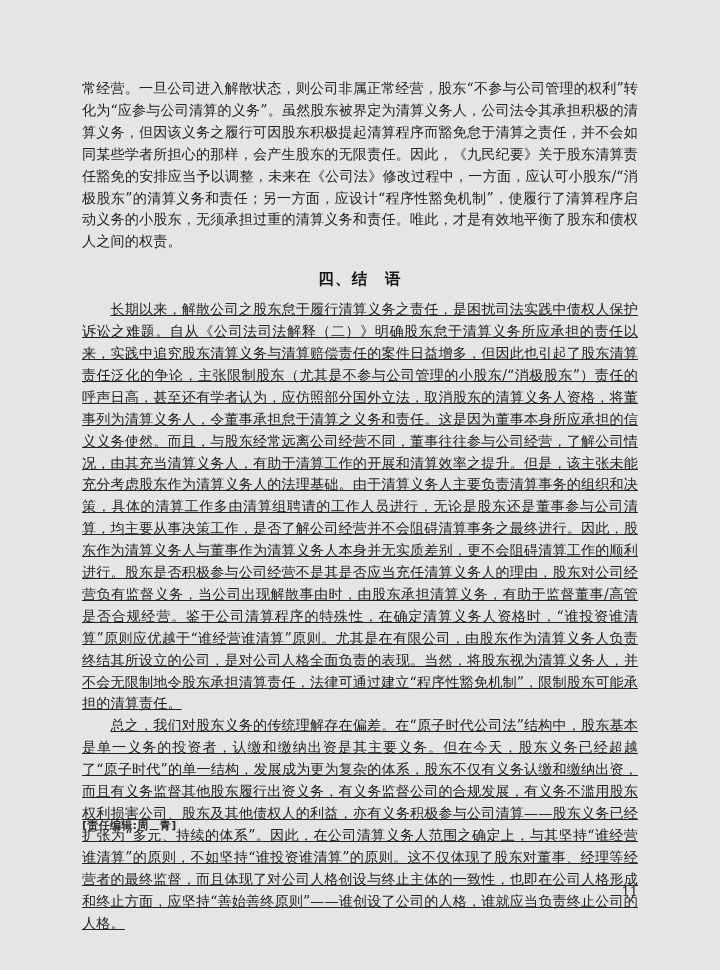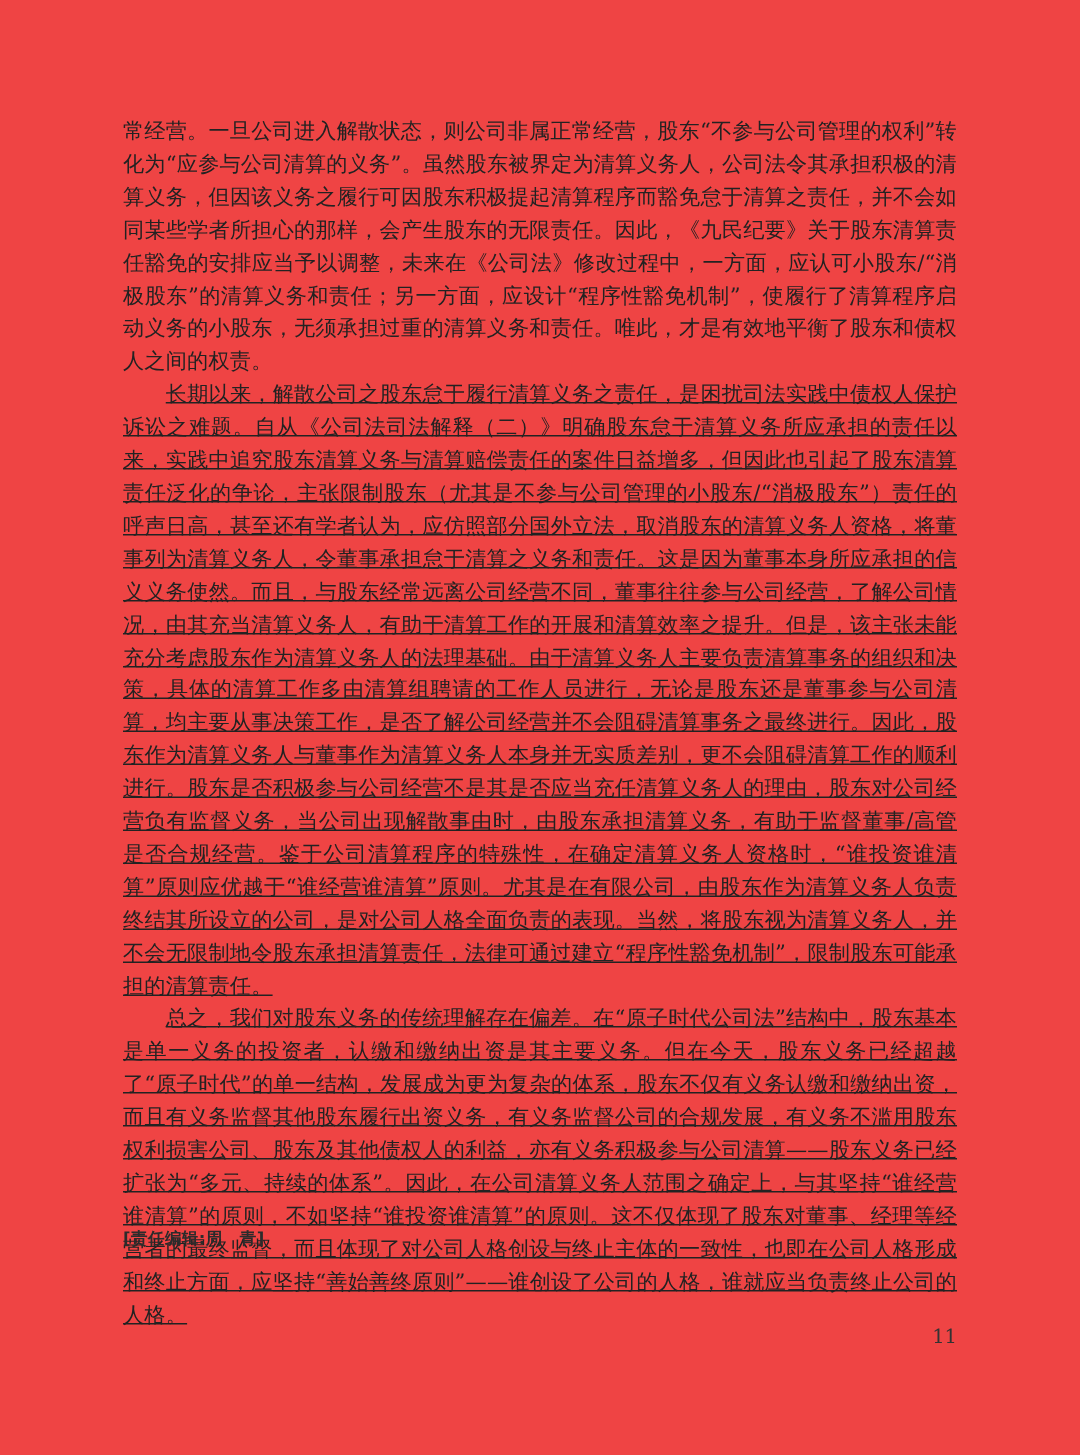--- a/index.html
+++ b/index.html
@@ -15,21 +15,21 @@
     position: relative;
     overflow: hidden;
   }
 
   .page {
     position: absolute;
     left: 0;
     top: 0;
     width: 720px;
     height: 970px;
-    background: #ef4444;
+    background: #e5e5e5;
   }
 
   .content {
     position: absolute;
     left: 82px;
     top: 78px;
     width: 556px;
   }
 
   .para {
@@ -84,20 +84,21 @@
 </style>
 </head>
 <body>
 
 <div class="page">
 
   <div class="content">
 
     <p class="para">常经营。一旦公司进入解散状态，则公司非属正常经营，股东“不参与公司管理的权利”转化为“应参与公司清算的义务”。虽然股东被界定为清算义务人，公司法令其承担积极的清算义务，但因该义务之履行可因股东积极提起清算程序而豁免怠于清算之责任，并不会如同某些学者所担心的那样，会产生股东的无限责任。因此，《九民纪要》关于股东清算责任豁免的安排应当予以调整，未来在《公司法》修改过程中，一方面，应认可小股东/“消极股东”的清算义务和责任；另一方面，应设计“程序性豁免机制”，使履行了清算程序启动义务的小股东，无须承担过重的清算义务和责任。唯此，才是有效地平衡了股东和债权人之间的权责。</p>
 
+    <h2 class="section-heading">四、结　语</h2>
 
     <p class="para indent">长期以来，解散公司之股东怠于履行清算义务之责任，是困扰司法实践中债权人保护诉讼之难题。自从《公司法司法解释（二）》明确股东怠于清算义务所应承担的责任以来，实践中追究股东清算义务与清算赔偿责任的案件日益增多，但因此也引起了股东清算责任泛化的争论，主张限制股东（尤其是不参与公司管理的小股东/“消极股东”）责任的呼声日高，甚至还有学者认为，应仿照部分国外立法，取消股东的清算义务人资格，将董事列为清算义务人，令董事承担怠于清算之义务和责任。这是因为董事本身所应承担的信义义务使然。而且，与股东经常远离公司经营不同，董事往往参与公司经营，了解公司情况，由其充当清算义务人，有助于清算工作的开展和清算效率之提升。但是，该主张未能充分考虑股东作为清算义务人的法理基础。由于清算义务人主要负责清算事务的组织和决策，具体的清算工作多由清算组聘请的工作人员进行，无论是股东还是董事参与公司清算，均主要从事决策工作，是否了解公司经营并不会阻碍清算事务之最终进行。因此，股东作为清算义务人与董事作为清算义务人本身并无实质差别，更不会阻碍清算工作的顺利进行。股东是否积极参与公司经营不是其是否应当充任清算义务人的理由，股东对公司经营负有监督义务，当公司出现解散事由时，由股东承担清算义务，有助于监督董事/高管是否合规经营。鉴于公司清算程序的特殊性，在确定清算义务人资格时，“谁投资谁清算”原则应优越于“谁经营谁清算”原则。尤其是在有限公司，由股东作为清算义务人负责终结其所设立的公司，是对公司人格全面负责的表现。当然，将股东视为清算义务人，并不会无限制地令股东承担清算责任，法律可通过建立“程序性豁免机制”，限制股东可能承担的清算责任。</p>
 
     <p class="para indent">总之，我们对股东义务的传统理解存在偏差。在“原子时代公司法”结构中，股东基本是单一义务的投资者，认缴和缴纳出资是其主要义务。但在今天，股东义务已经超越了“原子时代”的单一结构，发展成为更为复杂的体系，股东不仅有义务认缴和缴纳出资，而且有义务监督其他股东履行出资义务，有义务监督公司的合规发展，有义务不滥用股东权利损害公司、股东及其他债权人的利益，亦有义务积极参与公司清算——股东义务已经扩张为“多元、持续的体系”。因此，在公司清算义务人范围之确定上，与其坚持“谁经营谁清算”的原则，不如坚持“谁投资谁清算”的原则。这不仅体现了股东对董事、经理等经营者的最终监督，而且体现了对公司人格创设与终止主体的一致性，也即在公司人格形成和终止方面，应坚持“善始善终原则”——谁创设了公司的人格，谁就应当负责终止公司的人格。</p>
 
   </div>
 
   <div class="editor-note">[责任编辑:周　青]</div>
 
   <div class="page-number">11</div>

